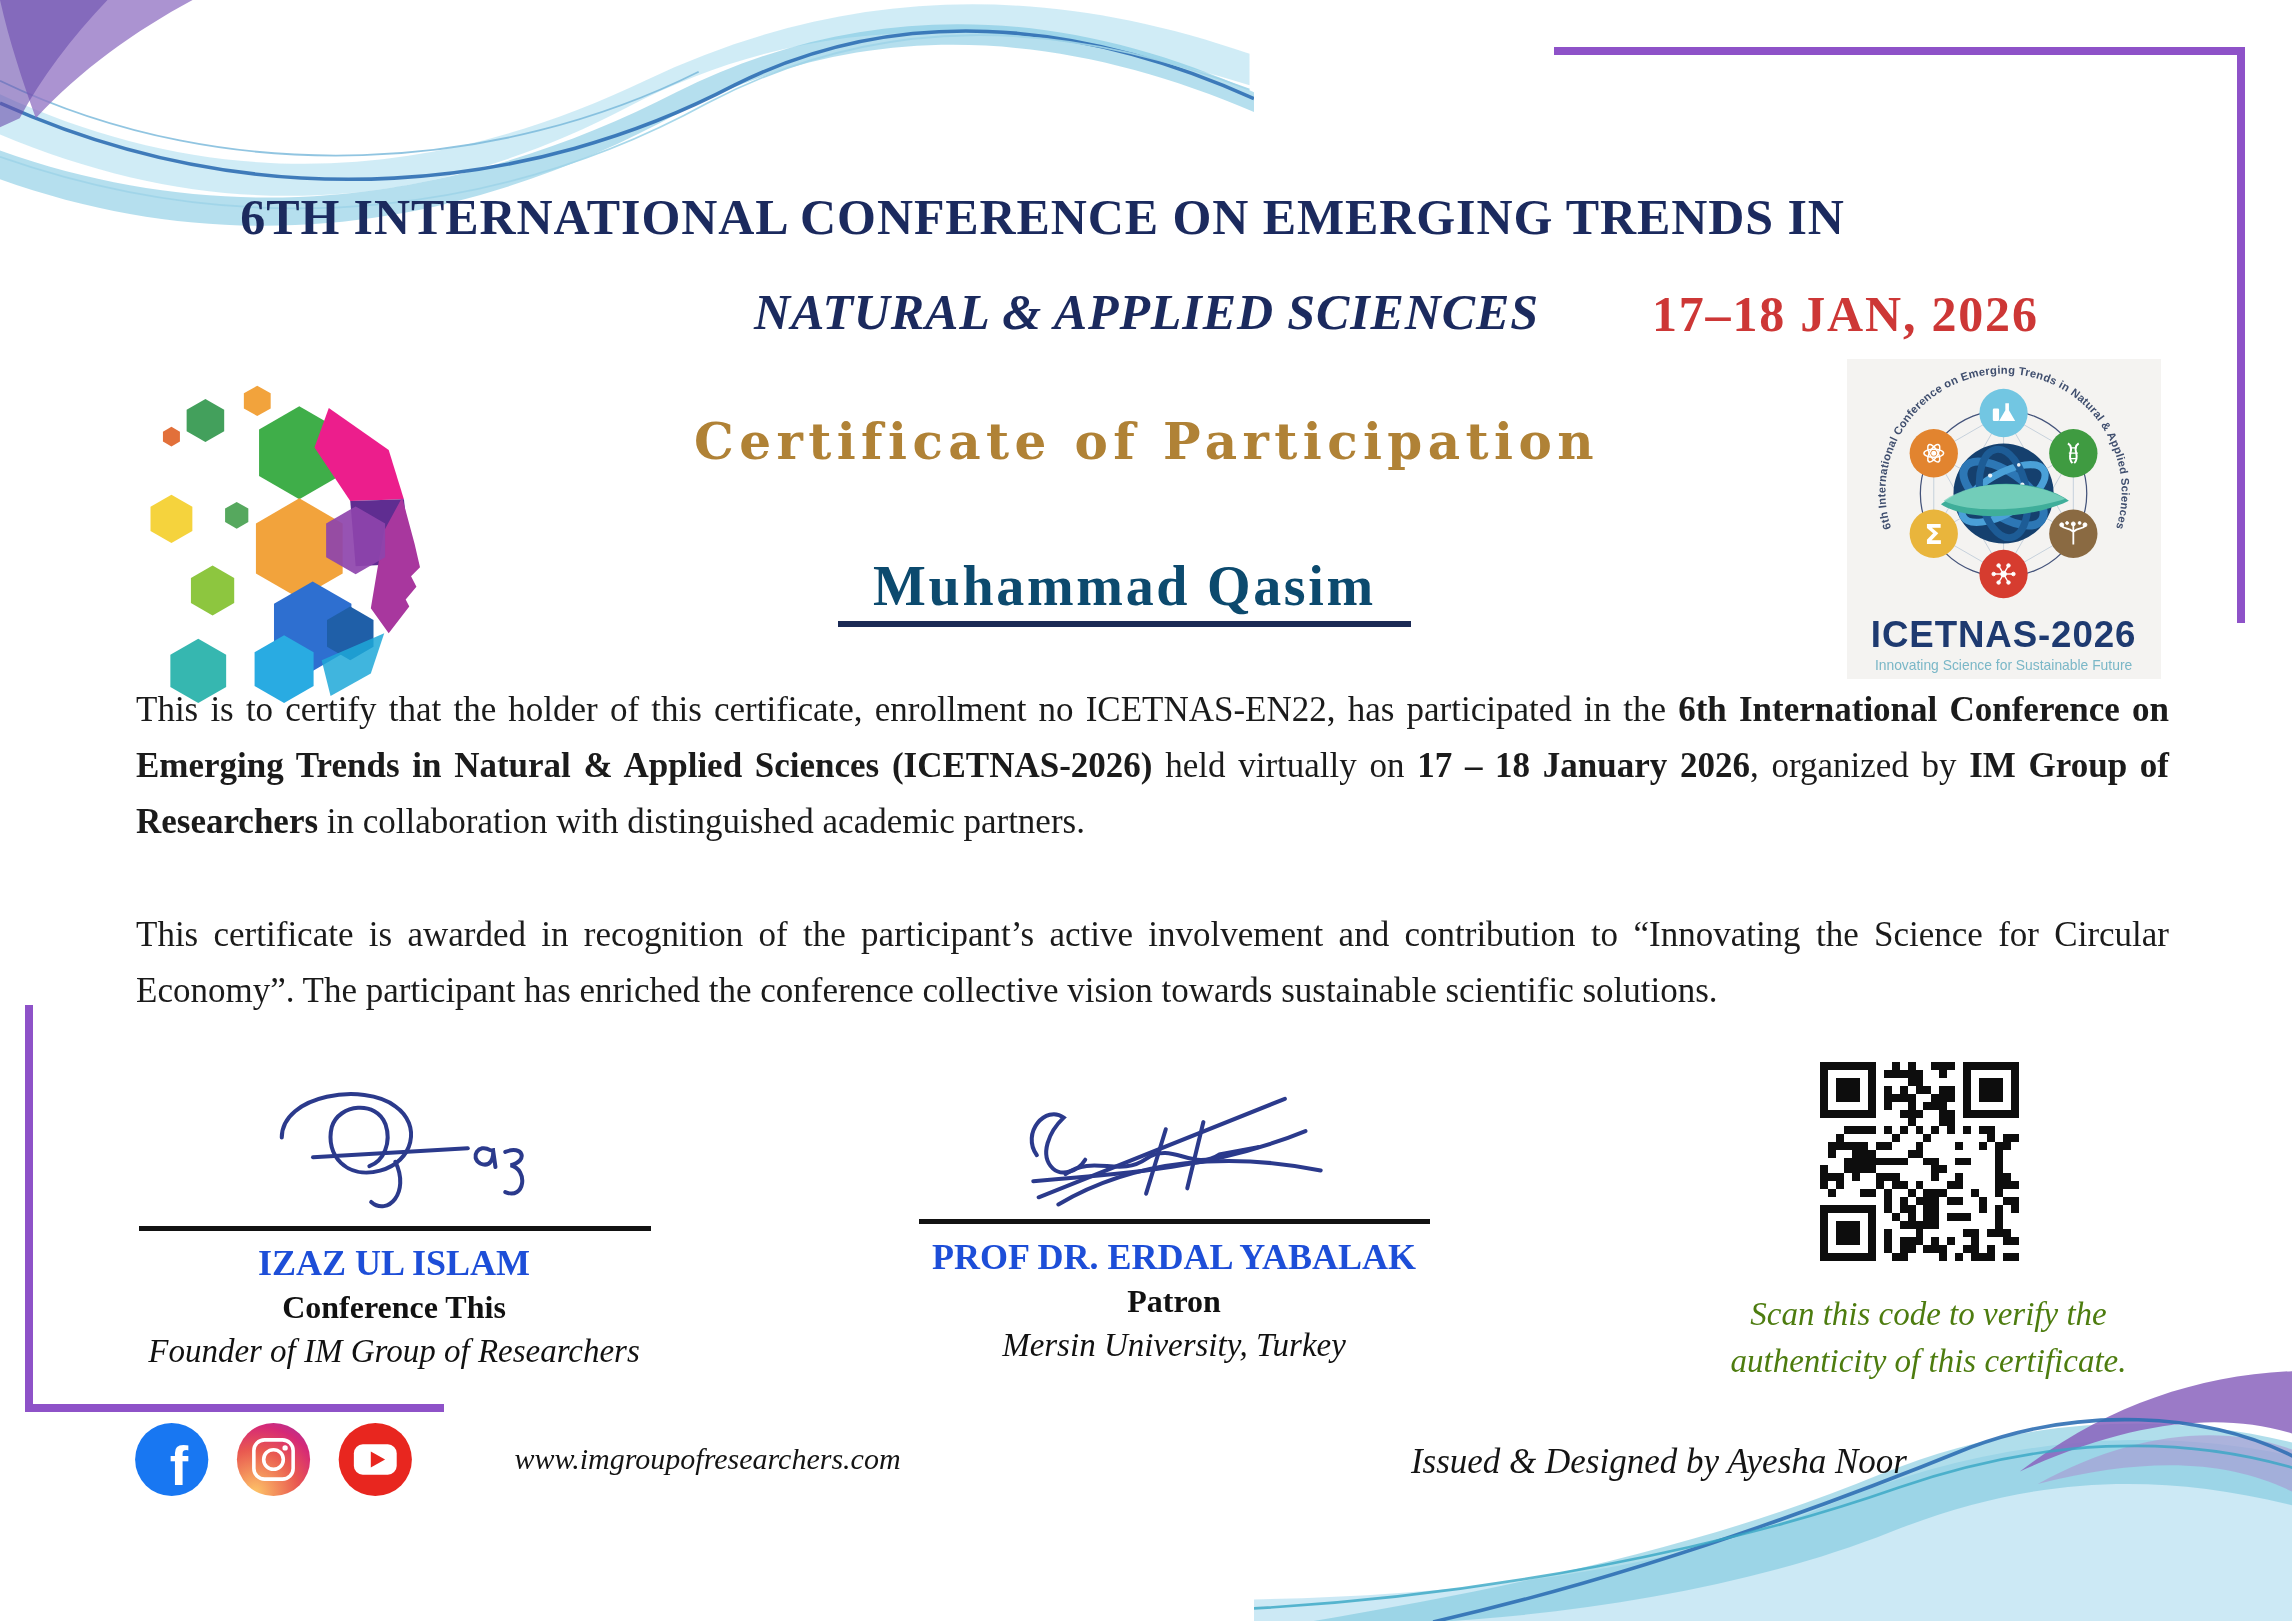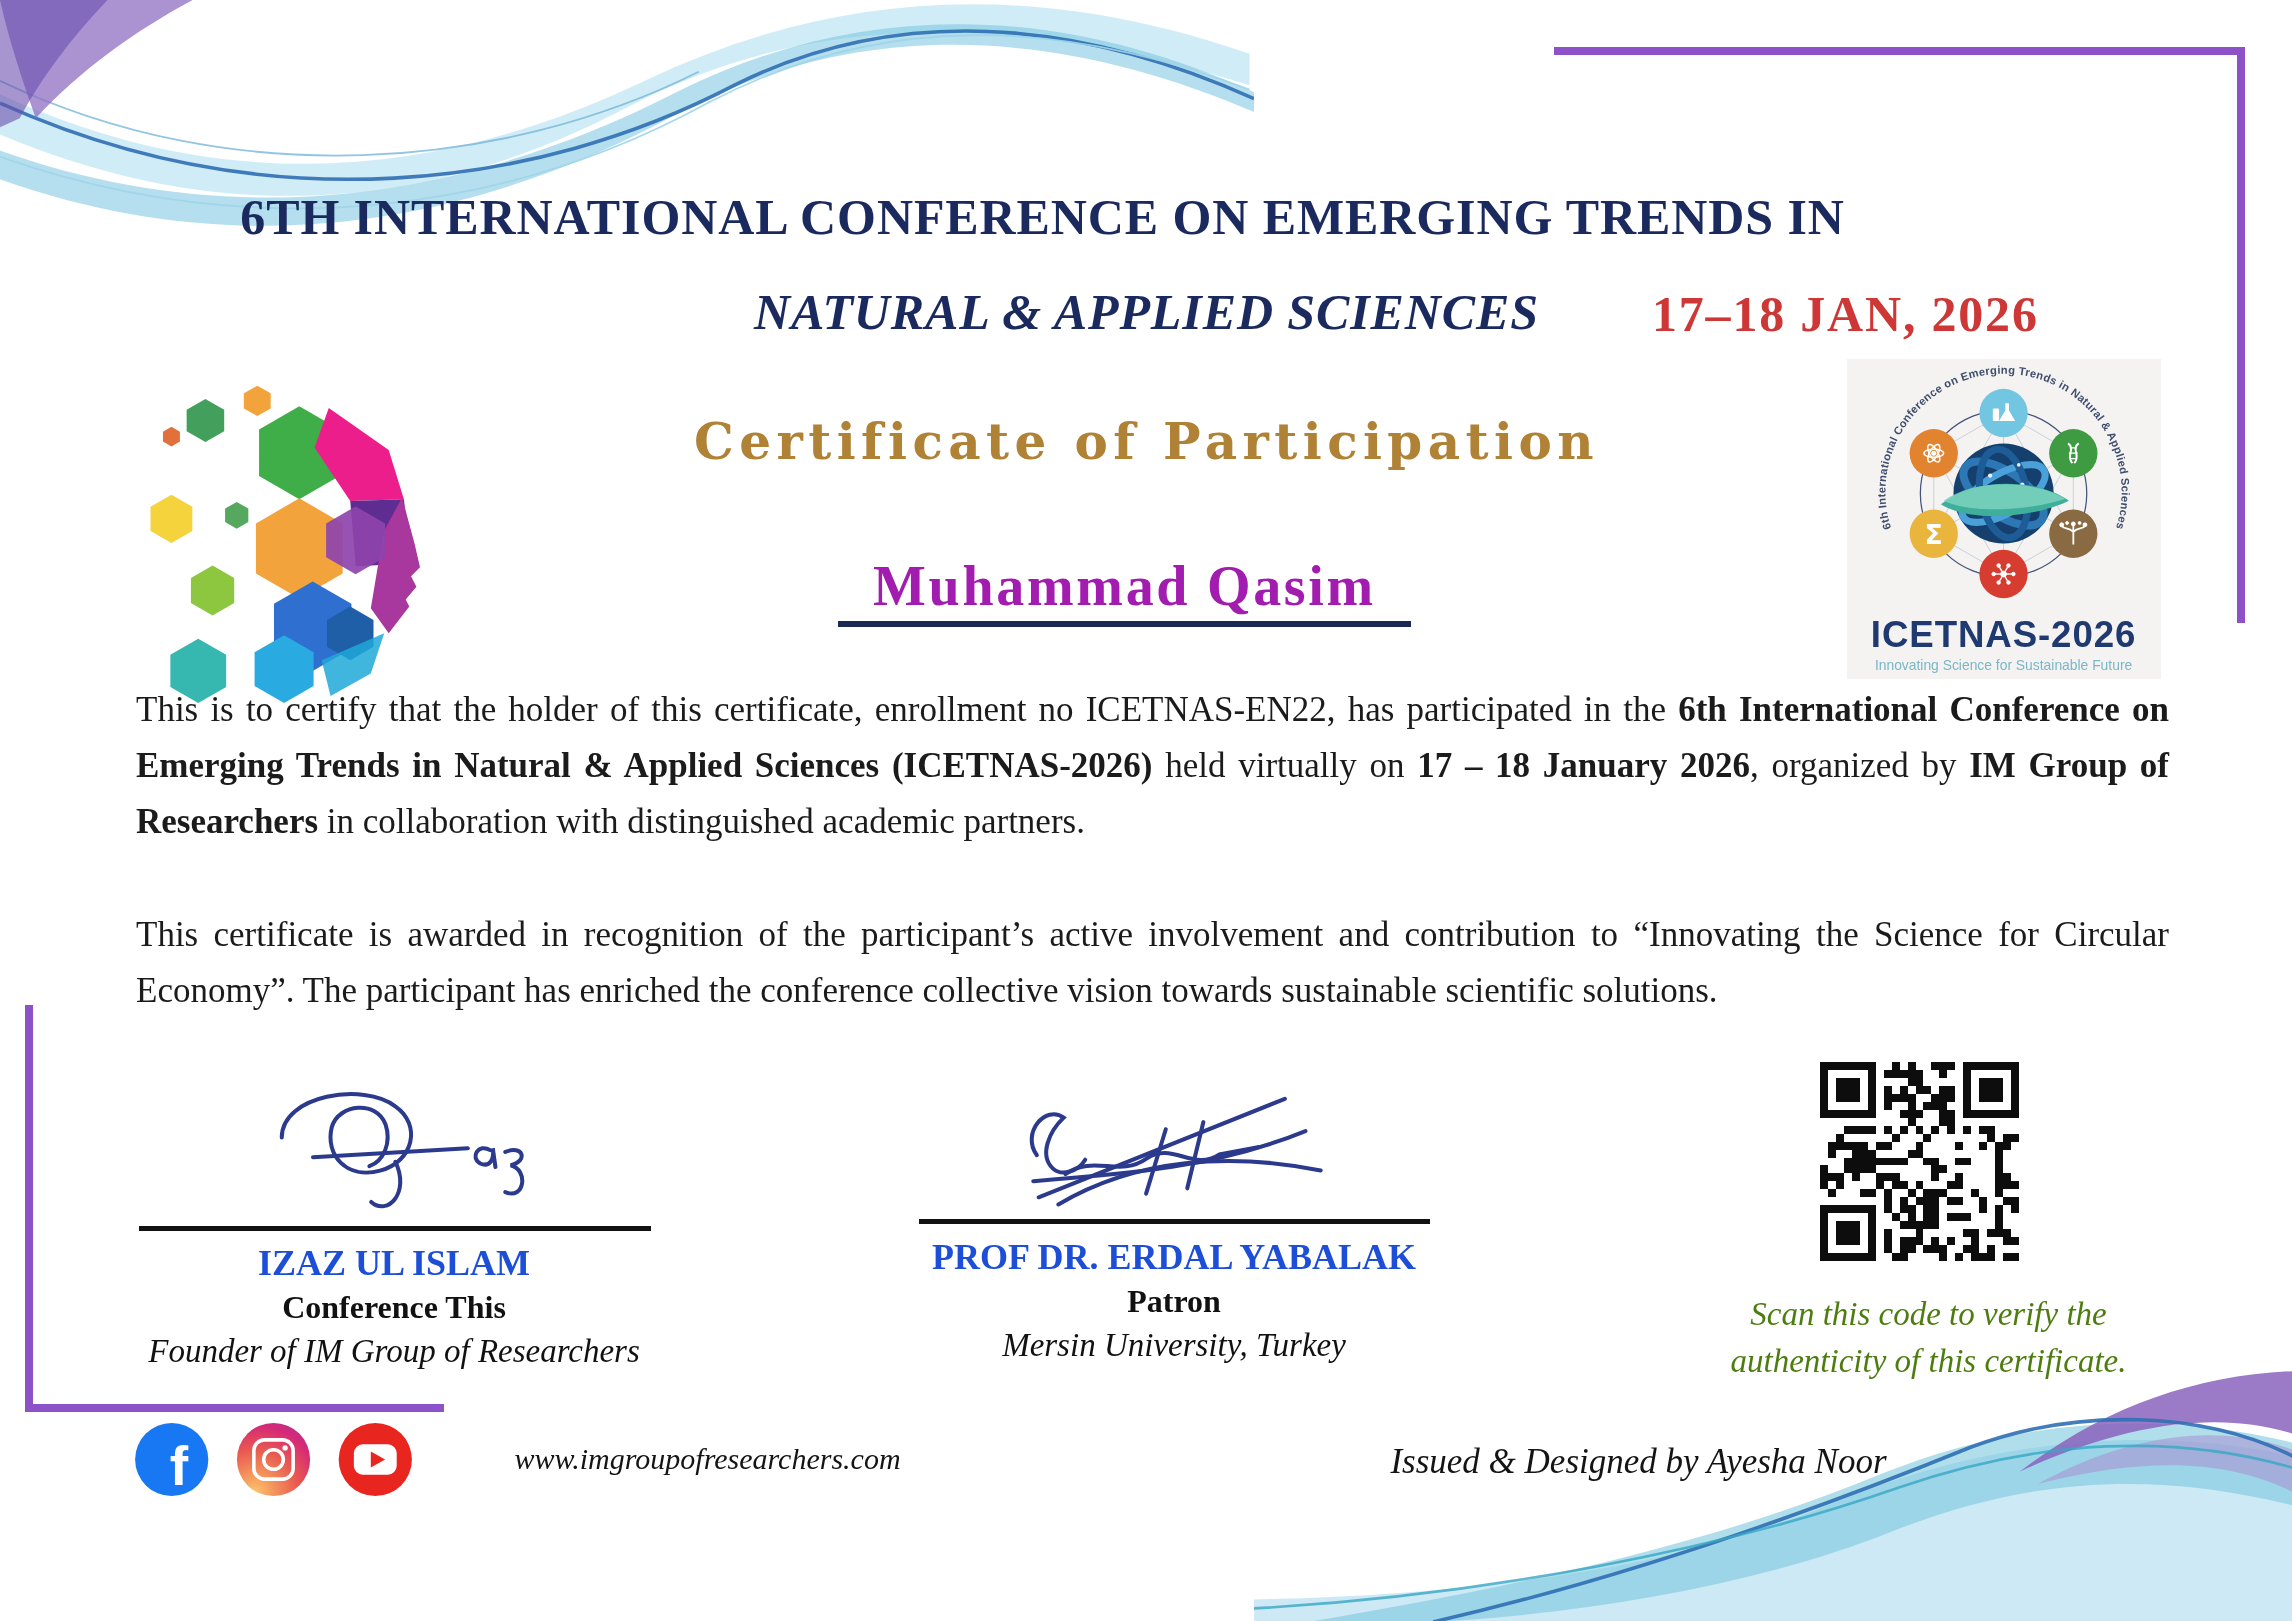--- a/index.html
+++ b/index.html
@@ -8,21 +8,21 @@
   .abs{position:absolute;}
   
   .title1{left:0;top:188px;width:2085px;text-align:center;font-size:50px;font-weight:bold;
           color:#1b2a5e;letter-spacing:0.9px;}
   .title2{left:0;top:283px;width:2293px;text-align:center;font-size:50px;font-weight:bold;
           color:#1b2a5e;letter-spacing:0.9px;font-style:italic;}
   .date{left:1652px;top:285px;width:537px;font-size:50px;font-weight:bold;color:#cd3736;letter-spacing:1.8px;}
   .cert-heading{left:0;top:412px;width:2293px;text-align:center;font-family:"DejaVu Serif",serif;
           font-weight:bold;font-size:50px;color:#b08236;letter-spacing:5.4px;}
   .name-block{left:811px;top:557px;width:627px;text-align:center;}
-  .name{font-size:56px;font-weight:bold;color:#a21caf;letter-spacing:2.7px;line-height:59px;}
+  .name{font-size:56px;font-weight:bold;color:#0c4a6e;letter-spacing:2.7px;line-height:59px;}
   .name-underline{width:573px;height:5.4px;background:#1b2a55;margin:5.4px auto 0 auto;}
   
   .para{left:136px;width:2033px;font-size:35px;line-height:56px;text-align:justify;color:#1b1b1b;}
   .p1{top:682px;} .p2{top:907px;}
   
   .pline{background:#8e52c8;}
   
   .sigline{background:#121212;height:4.5px;}
   .sigtext{text-align:center;}
   .sig-name{font-size:36px;font-weight:bold;color:#1d4ed8;letter-spacing:0px;line-height:45px;}
@@ -30,21 +30,21 @@
   .sig-affil{font-size:33px;font-style:italic;color:#111;line-height:45px;}
   
   #qr-grid{left:1820px;top:1062px;width:199px;height:199px;display:grid;
            grid-template-columns:repeat(25,1fr);grid-template-rows:repeat(25,1fr);background:#fff;}
   #qr-grid div{width:100%;height:100%;}
   #qr-grid div.m{background:#0d0d0d;}
   .qr-caption{left:1727px;top:1291px;width:403px;text-align:center;font-size:33px;font-style:italic;
               line-height:47px;color:#4d7c0f;}
   
   .website{left:385px;top:1442px;width:645px;text-align:center;font-size:30px;font-style:italic;color:#141414;}
-  .credit{left:1370px;top:1442px;width:537px;text-align:center;font-size:35px;font-style:italic;color:#141414;}
+  .credit{left:1370px;top:1442px;width:537px;text-align:right;font-size:35px;font-style:italic;color:#141414;}
   
   .logo-box{left:1847px;top:359px;width:314px;height:320px;background:#f4f3f1;}
 </style>
 </head>
 <body>
 
 <div id="canvas">
 
   <svg class="abs" style="left:0;top:0;" width="1254" height="242" viewBox="0 0 1400 270">
     <path d="M0,150 C250,255 480,235 700,120 C900,15 1120,10 1395,95 L1395,60 C1150,-25 930,-10 720,90 C500,195 260,225 0,105 Z" fill="#aadcee" opacity="0.55"></path>

